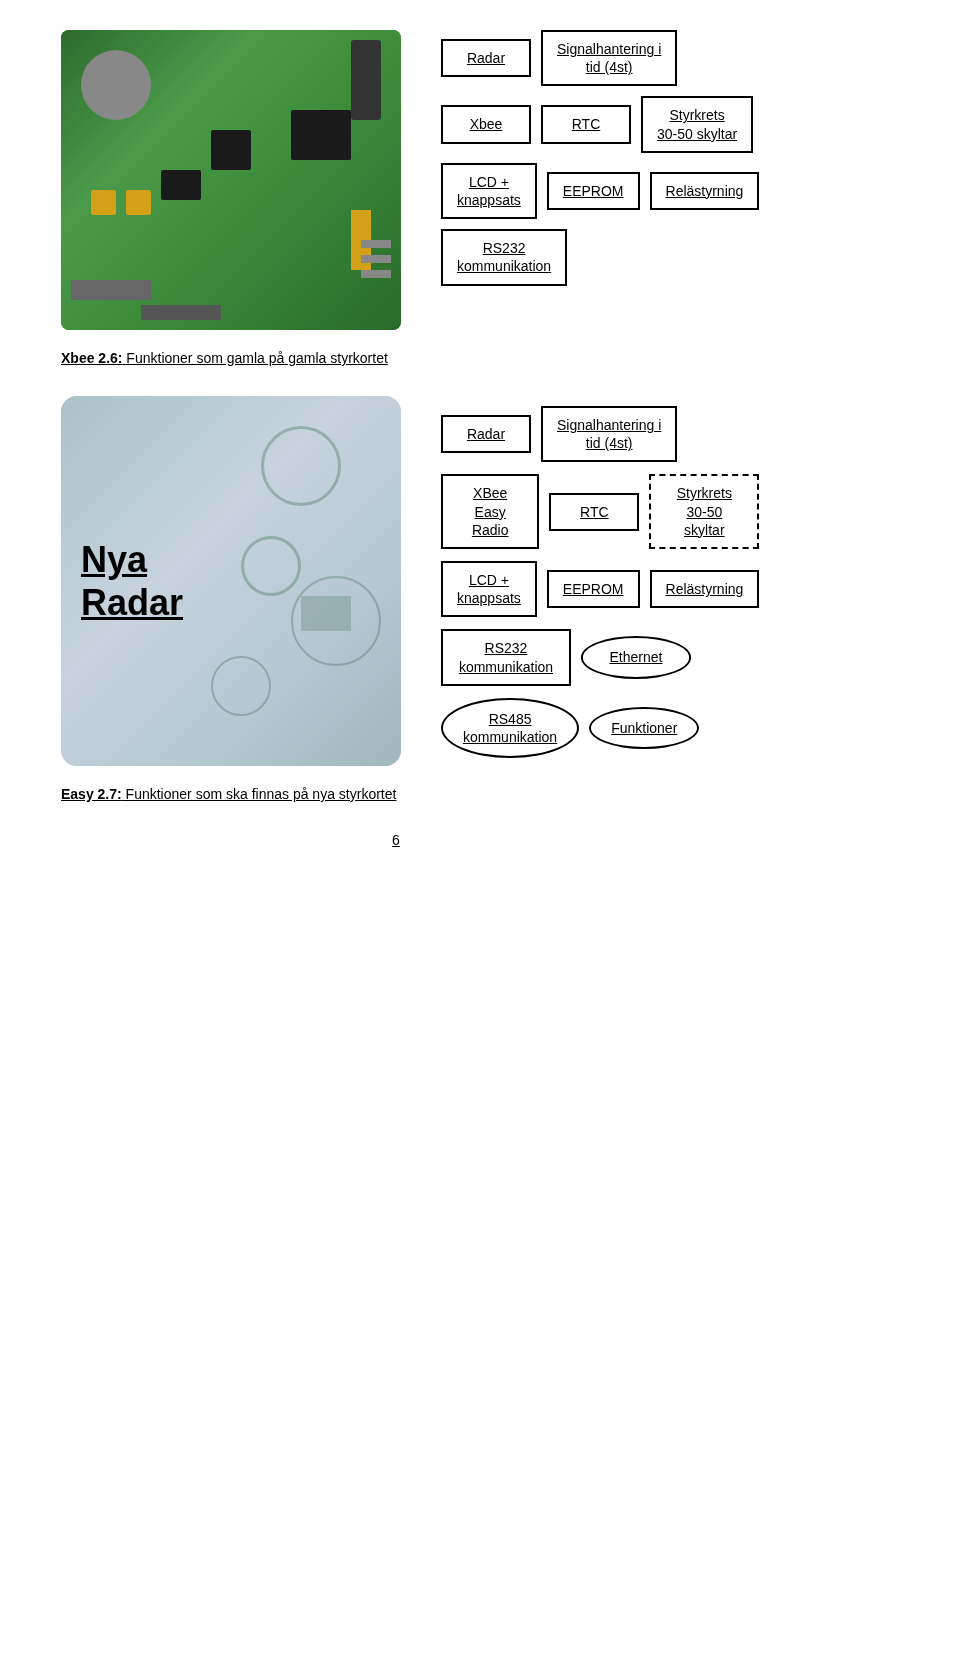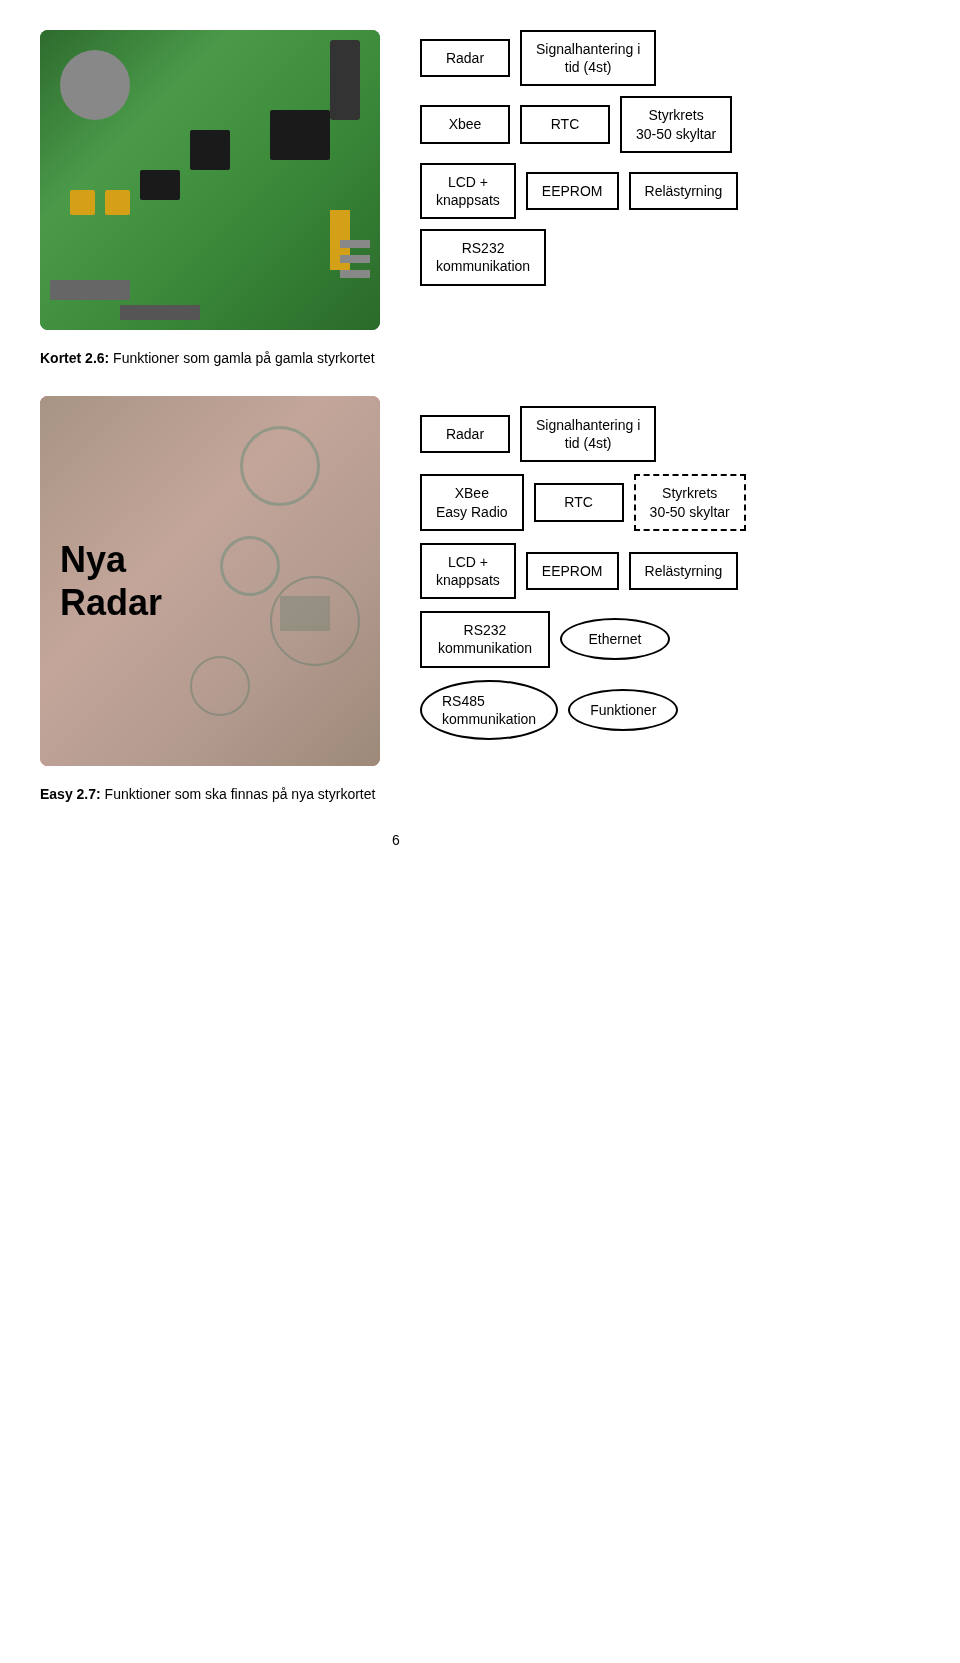--- a/index.html
+++ b/index.html
@@ -6,21 +6,22 @@
     body {
       background: #fff;
       font-family: Arial, sans-serif;
       width: 960px;
       min-height: 1663px;
       position: relative;
     }
 
     .page {
       width: 792px;
-      padding: 30px 40px;
+      padding: 30px 61px;
+      text-decoration: underline;
     }
 
     
     .top-section {
       display: flex;
       flex-direction: row;
       align-items: flex-start;
       gap: 40px;
       margin-bottom: 20px;
     }
@@ -143,22 +144,22 @@
       display: flex;
       flex-direction: row;
       align-items: flex-start;
       gap: 40px;
       margin-bottom: 20px;
     }
 
     .board-image2 {
       width: 340px;
       height: 370px;
-      background: #b91c1c;
-      border-radius: 8px;
+      background: #c4b5fd;
+      border-radius: 16px;
       position: relative;
       overflow: hidden;
       flex-shrink: 0;
       display: flex;
       align-items: center;
       justify-content: flex-start;
       padding-left: 20px;
     }
 
     .board-image2-bg {
@@ -203,20 +204,21 @@
       background: rgba(80,120,100,0.3);
       top: 200px;
       right: 50px;
     }
 
     
     .oval {
       border: 2px solid #000;
       border-radius: 50%;
       padding: 10px 20px;
+      text-align: center;
       font-size: 14px;
       line-height: 1.3;
       min-width: 110px;
       display: flex;
       align-items: center;
       justify-content: center;
     }
 
     
     .box-dashed {
@@ -322,21 +324,21 @@
 
       <div class="diagram-row">
         <div class="box">
           <span>RS232<br>kommunikation</span>
         </div>
       </div>
     </div>
   </div>
 
   <div class="caption">
-    <strong>Kortet 2.6:</strong><span> Funktioner som gamla på gamla styrkortet</span>
+    <strong>Xbee 2.6:</strong><span> Funktioner som gamla på gamla styrkortet</span>
   </div>
 
   <div class="bottom-section">
 
     <div class="board-image2">
       <div class="board-image2-bg"></div>
       <div class="pcb2-circle1"></div>
       <div class="pcb2-circle2"></div>
       <div class="pcb2-chip1"></div>
       <div style="position:absolute;width:60px;height:60px;border-radius:50%;border:2px solid rgba(80,120,100,0.4);bottom:50px;left:150px;"></div>

